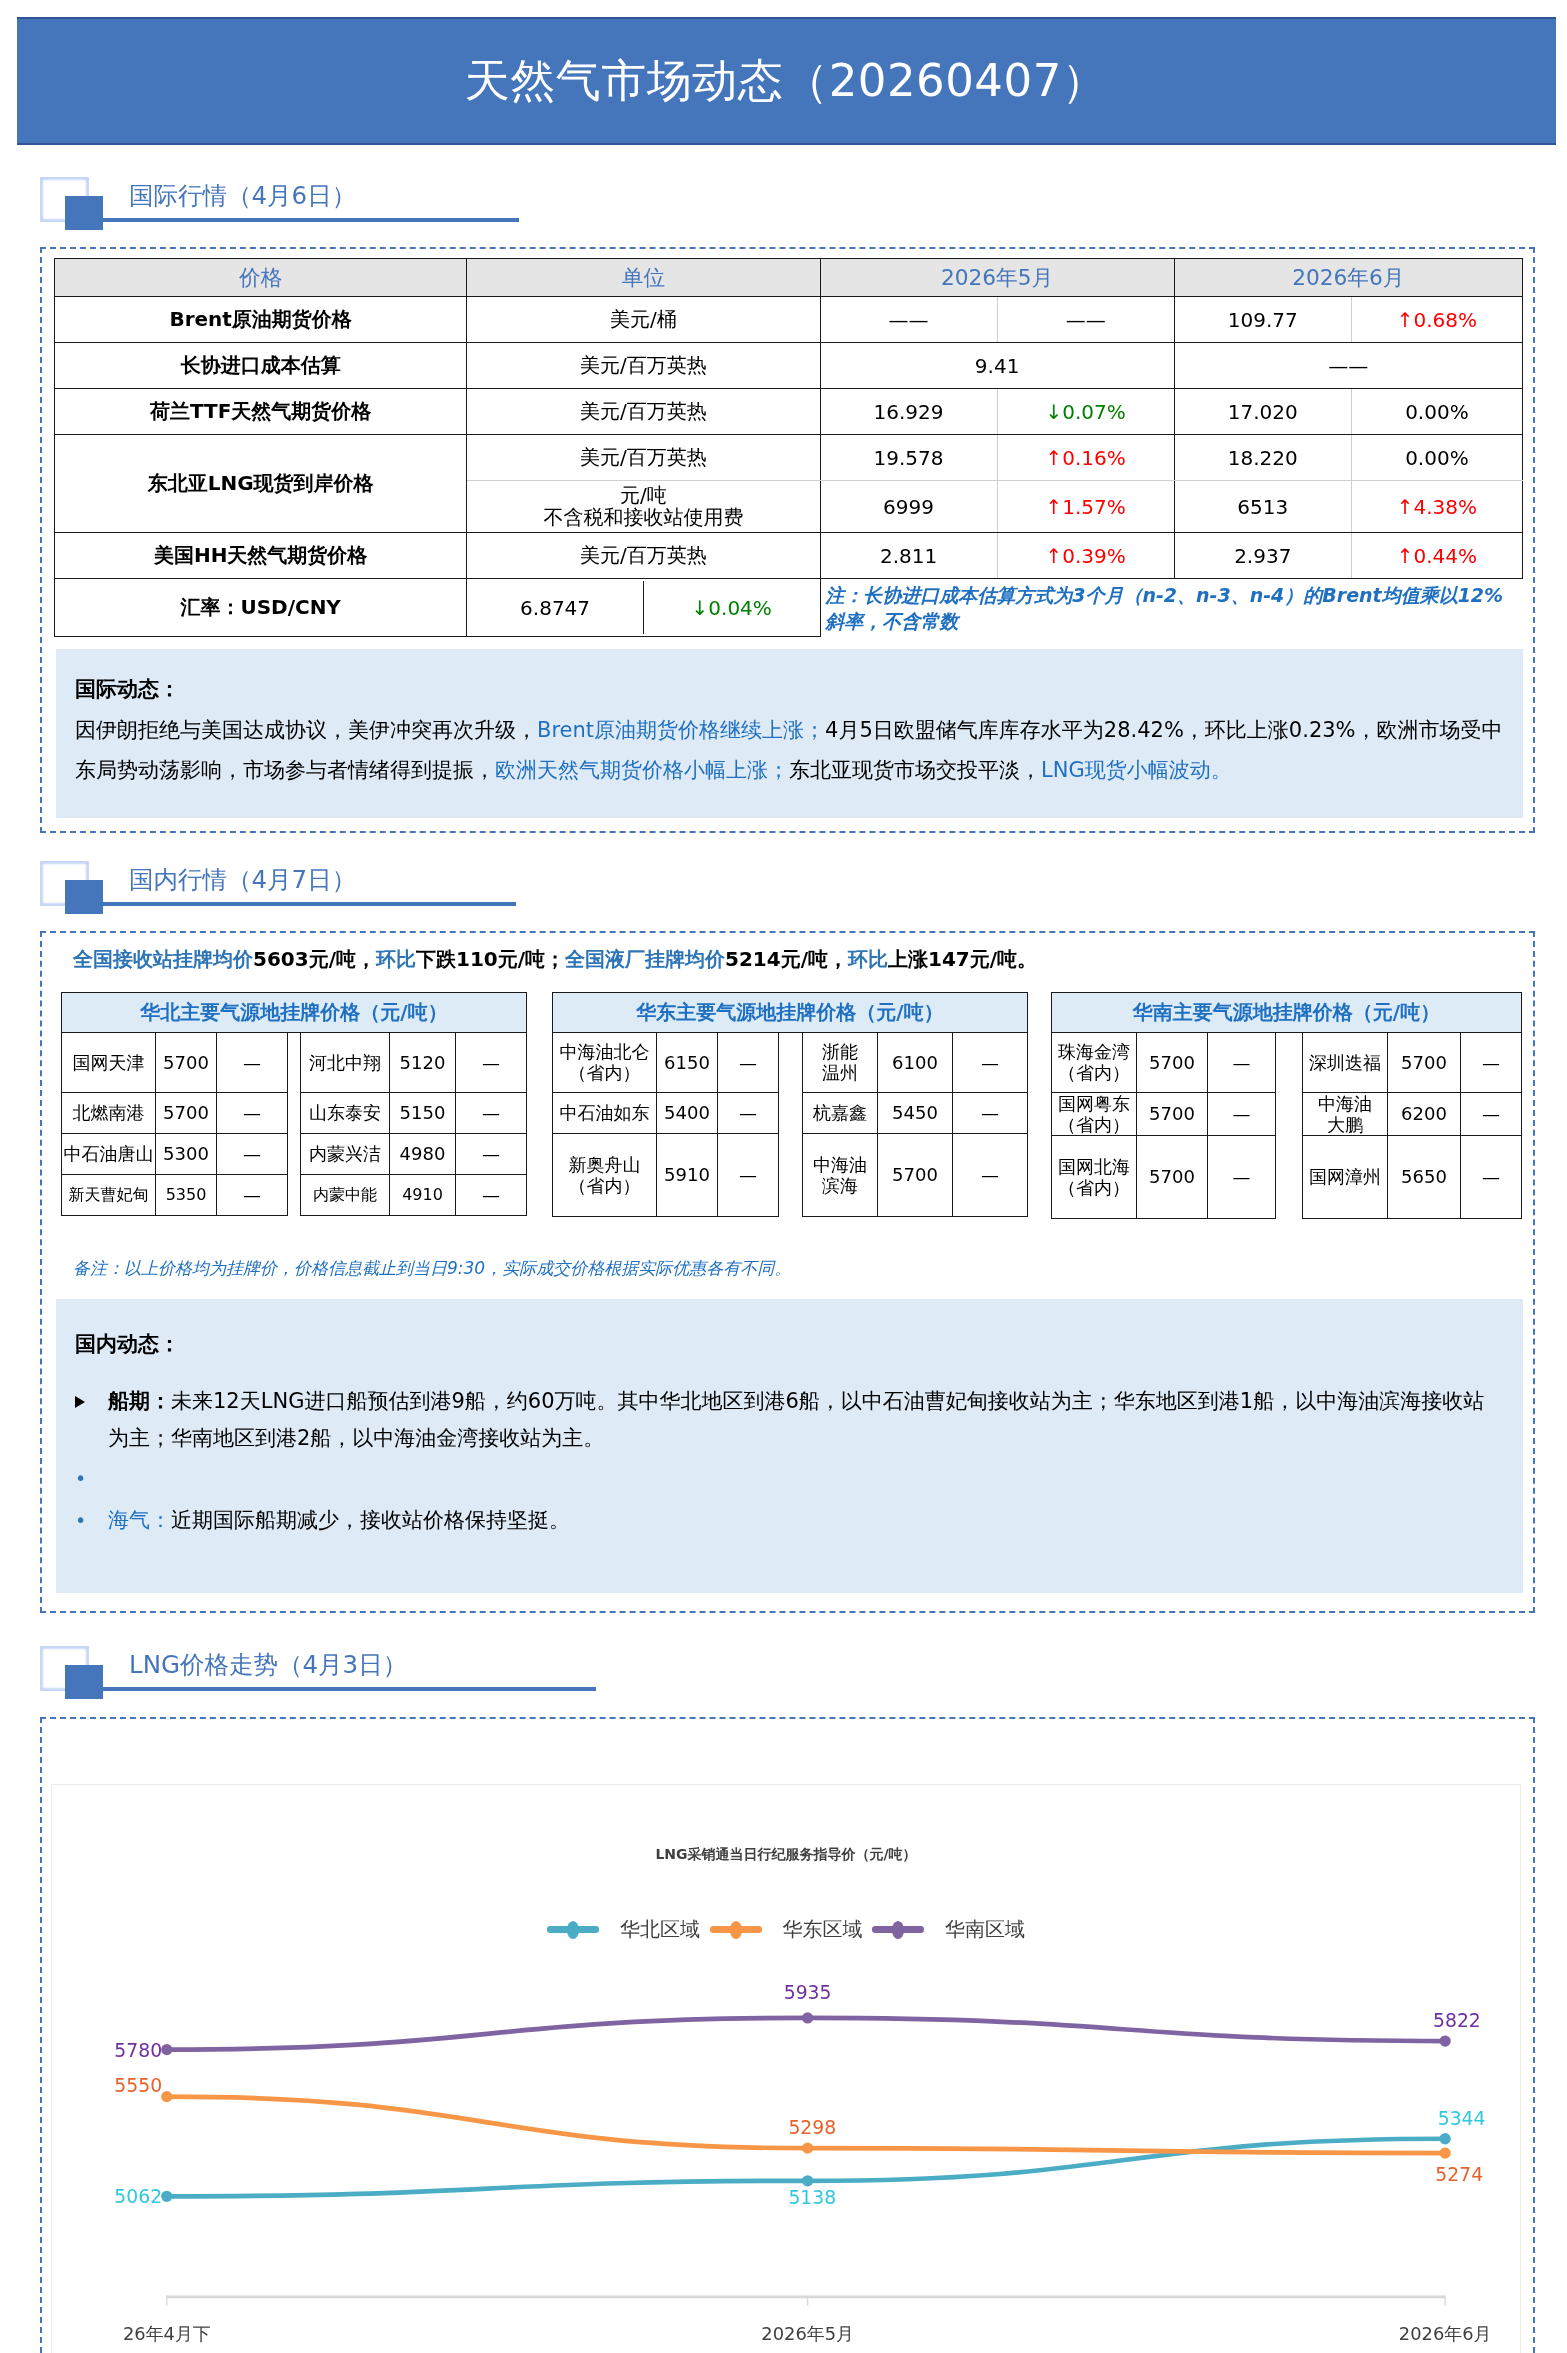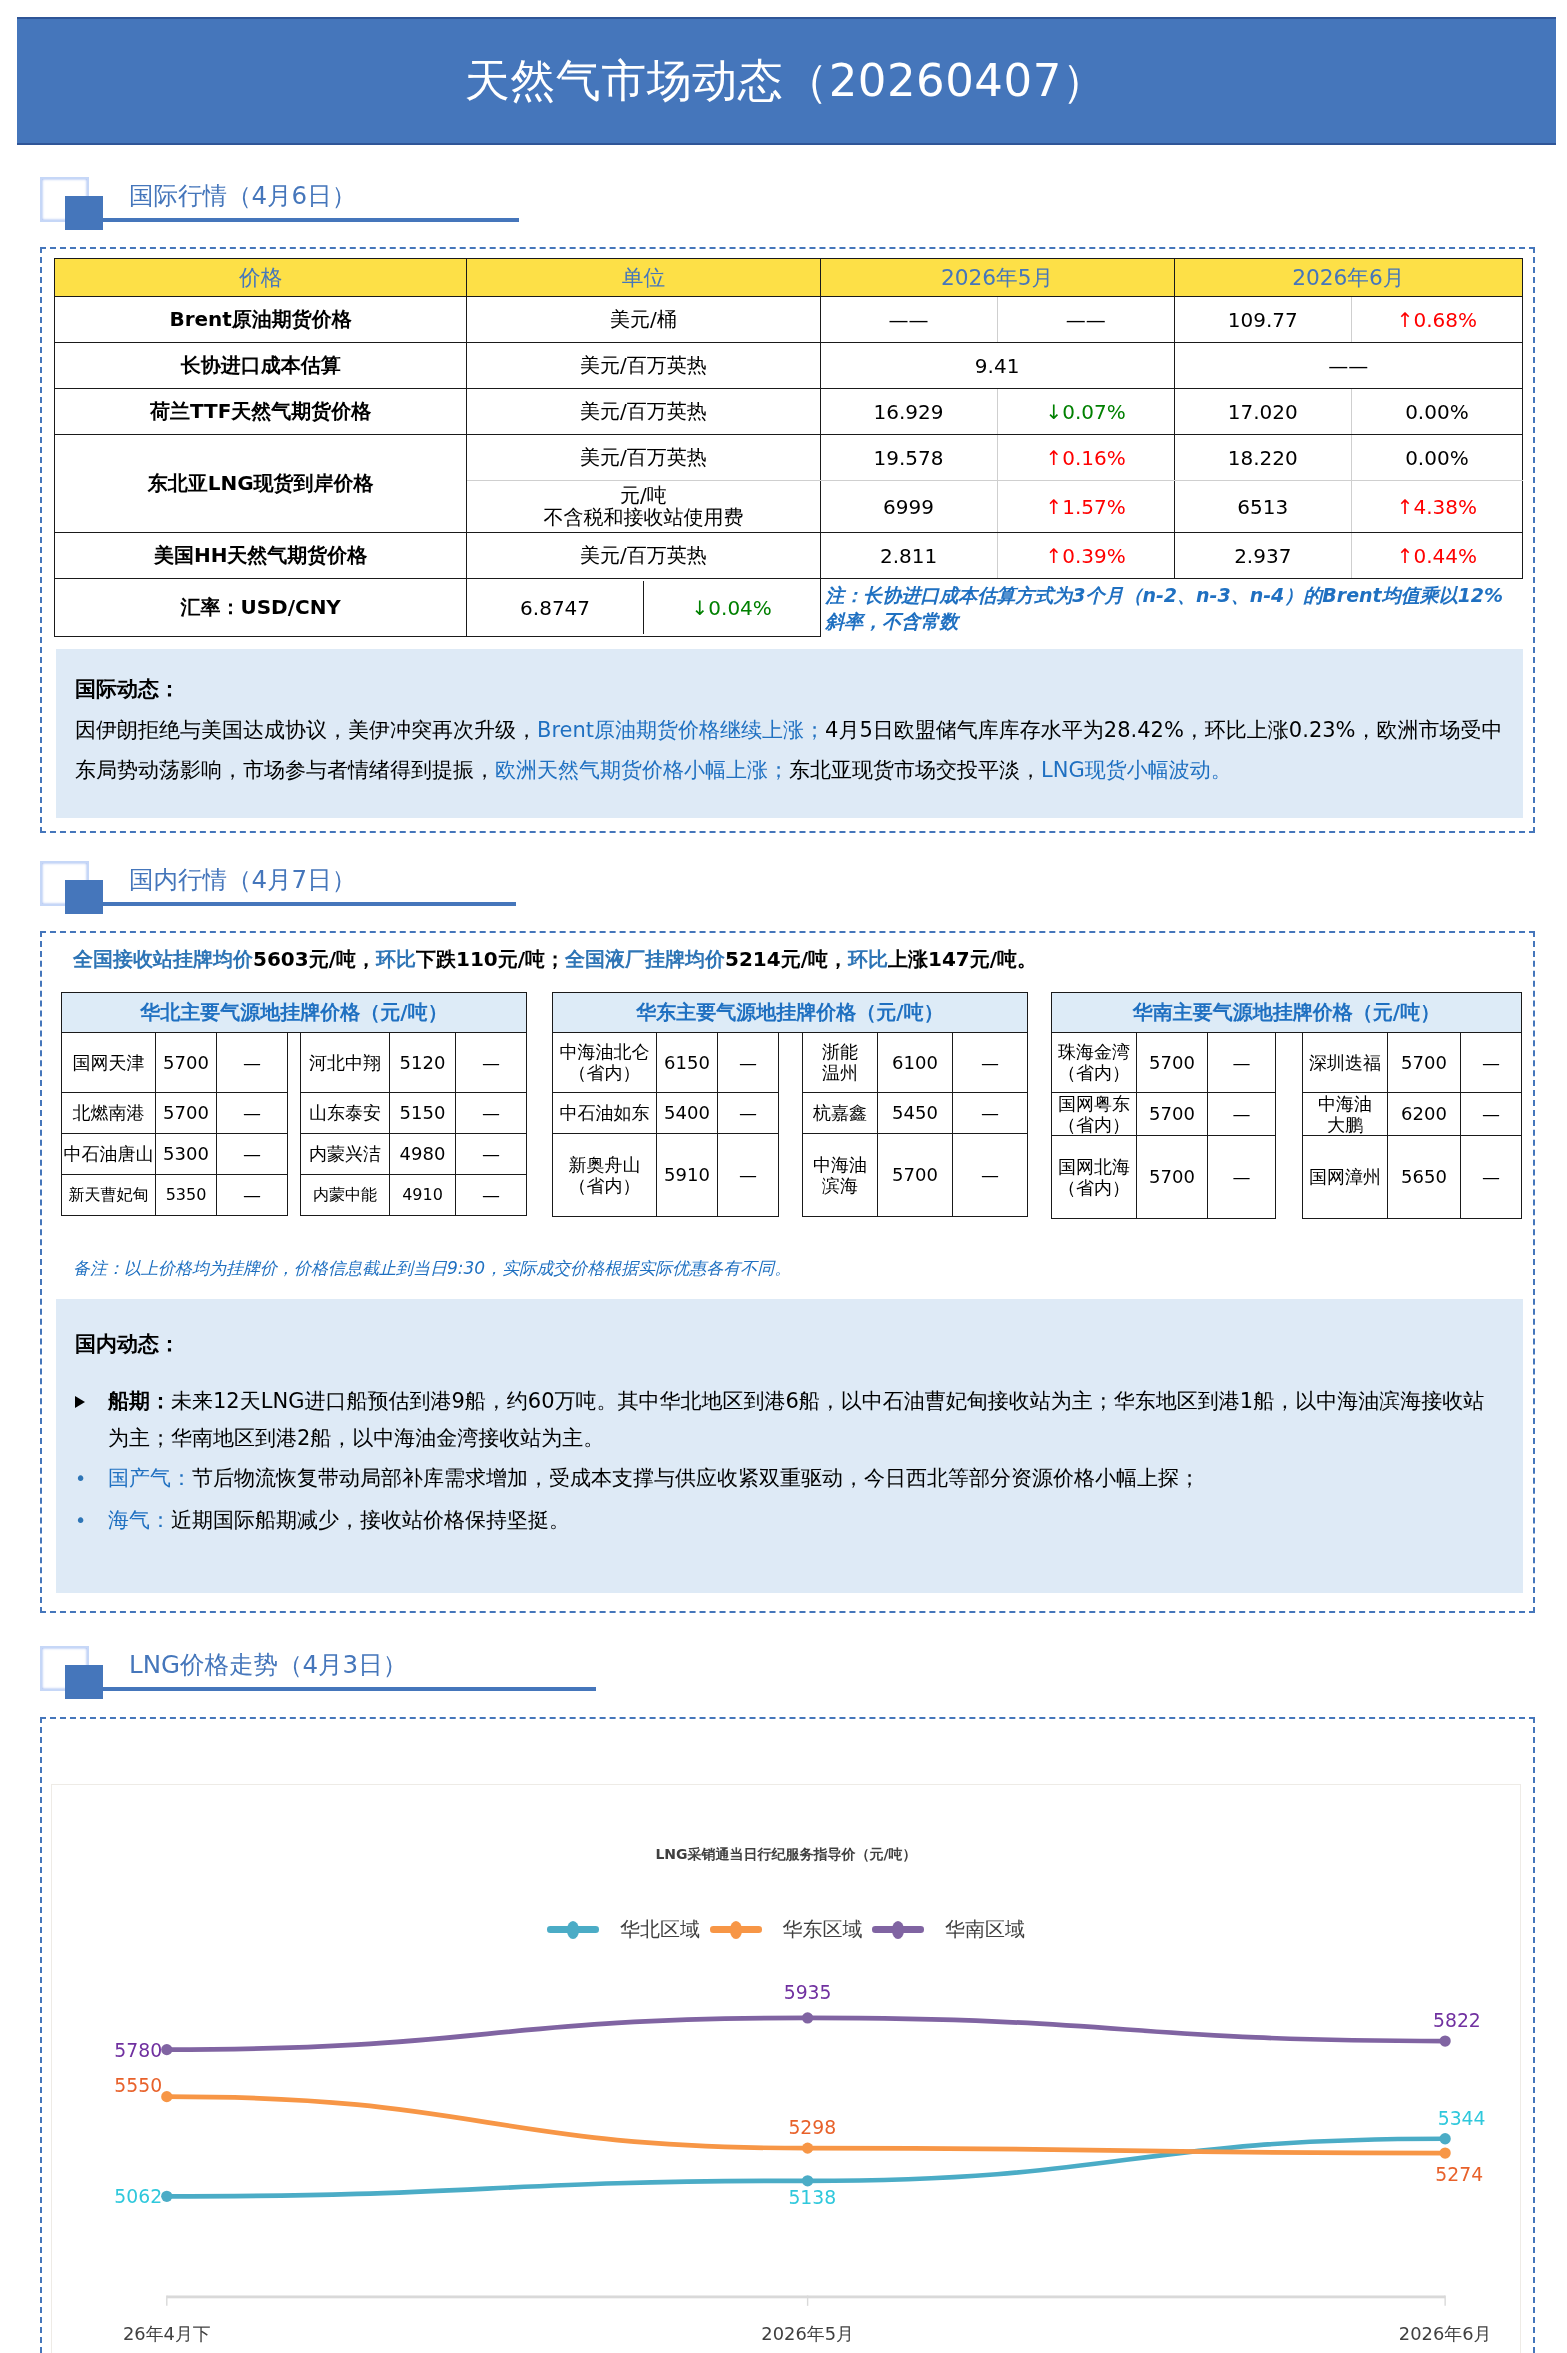--- a/index.html
+++ b/index.html
@@ -15,21 +15,21 @@
   .sec-head .sq-light { position: absolute; left: 0; top: 0; width: 49px; height: 45px;
     border: 2.4px solid #c6d7f7; box-shadow: inset 0 0 2.8px #8aa9ee; background: #fff; }
   .sec-head .sq-dark { position: absolute; left: 24.5px; top: 19px; width: 38px; height: 34px; background: #4576bb; }
   .sec-head .line { position: absolute; left: 62px; top: 41px; height: 3.8px; background: #4576bb; }
   .sec-head .label { position: absolute; left: 89px; top: 2.4px; font-size: 24.5px; color: #4576bb; white-space: nowrap; }
 
   .dash-box { position: absolute; left: 40px; width: 1495px; border: 2.8px dashed #4576bb; }
 
   table.intl { position: absolute; left: 54px; top: 258px; width: 1469px; border-collapse: collapse; table-layout: fixed; }
   table.intl td, table.intl th { border: 1.9px solid #1a1a1a; text-align: center; vertical-align: middle; font-size: 20px; }
-  table.intl th { background: #fde047; color: #4576bb; font-weight: normal; height: 38px; font-size: 21.7px; }
+  table.intl th { background: #e5e5e5; color: #4576bb; font-weight: normal; height: 38px; font-size: 21.7px; }
   table.intl td { height: 46px; }
   table.intl td.lbl { font-weight: bold; }
   table.intl td.thin-l { border-left: 0.9px solid #cfcfcf; }
   table.intl td.thin-r { border-right: 0.9px solid #cfcfcf; }
   table.intl tr.split td.thin-b { border-bottom: 1.4px solid #cfcfcf; }
   .up { color: #ff0000; }
   .down { color: #008000; }
   .flat { color: #000; }
   td.note-cell { border: none !important; text-align: left !important; vertical-align: top !important;
     color: #1f70c1; font-style: italic; font-weight: bold; font-size: 19px !important; padding: 2.8px 4.7px; line-height: 26px; }
@@ -358,21 +358,20 @@
 <div class="remark">备注：以上价格均为挂牌价，价格信息截止到当日9:30，实际成交价格根据实际优惠各有不同。</div>
 
 <div class="dyn-box" style="left:56px;top:1299px;width:1467px;height:294px;padding-top:23.5px;">
   <div class="dyn-title" style="line-height:42px;">国内动态：</div>
   <div class="bullet-row" style="line-height:37px;margin-top:18px;">
     <div class="mk"><span class="tri"></span></div>
     <div><span style="font-weight:bold;">船期：</span><span>未来12天LNG进口船预估到港9船，约60万吨。其中华北地区到港6船，以中石油曹妃甸接收站为主；华东地区到港1船，以中海油滨海接收站为主；华南地区到港2船，以中海油金湾接收站为主。</span></div>
   </div>
   <div class="bullet-row" style="line-height:42px;">
     <div class="mk"><span class="dot">•</span></div>
-    <div><span class="blue">国产气：</span><span>节后物流恢复带动局部补库需求增加，受成本支撑与供应收紧双重驱动，今日西北等部分资源价格小幅上探；</span></div>
   </div>
   <div class="bullet-row" style="line-height:42px;">
     <div class="mk"><span class="dot">•</span></div>
     <div><span class="blue">海气：</span><span>近期国际船期减少，接收站价格保持坚挺。</span></div>
   </div>
 </div>
 
 <div class="sec-head" style="top:1646px;">
   <div class="sq-light"></div>
   <div class="sq-dark"></div>

